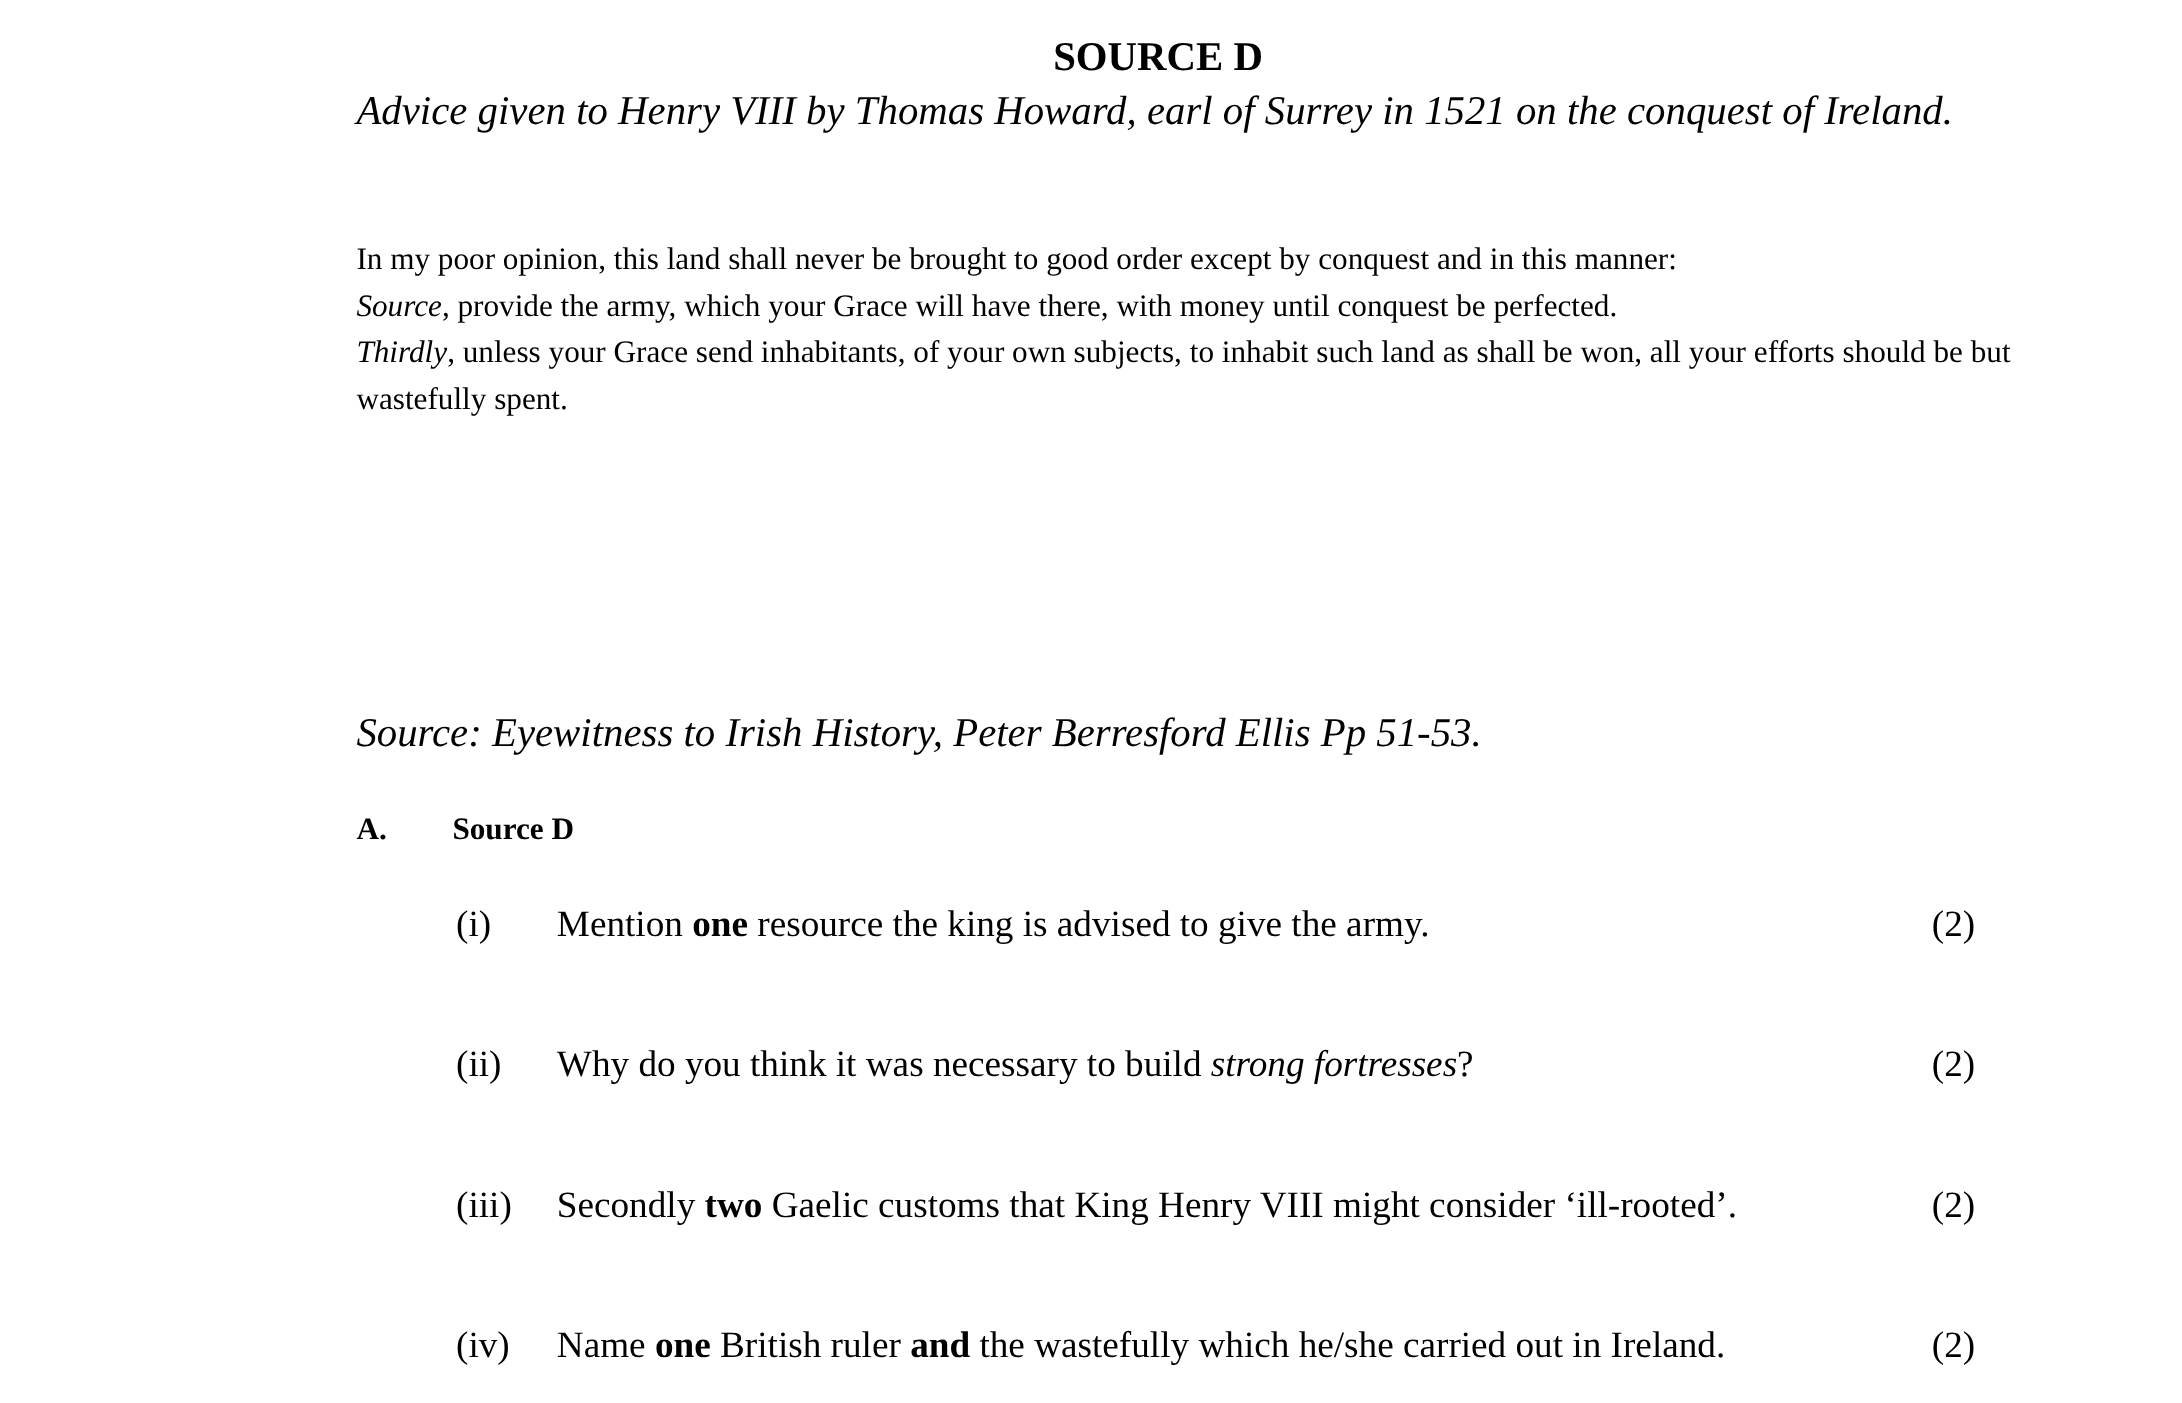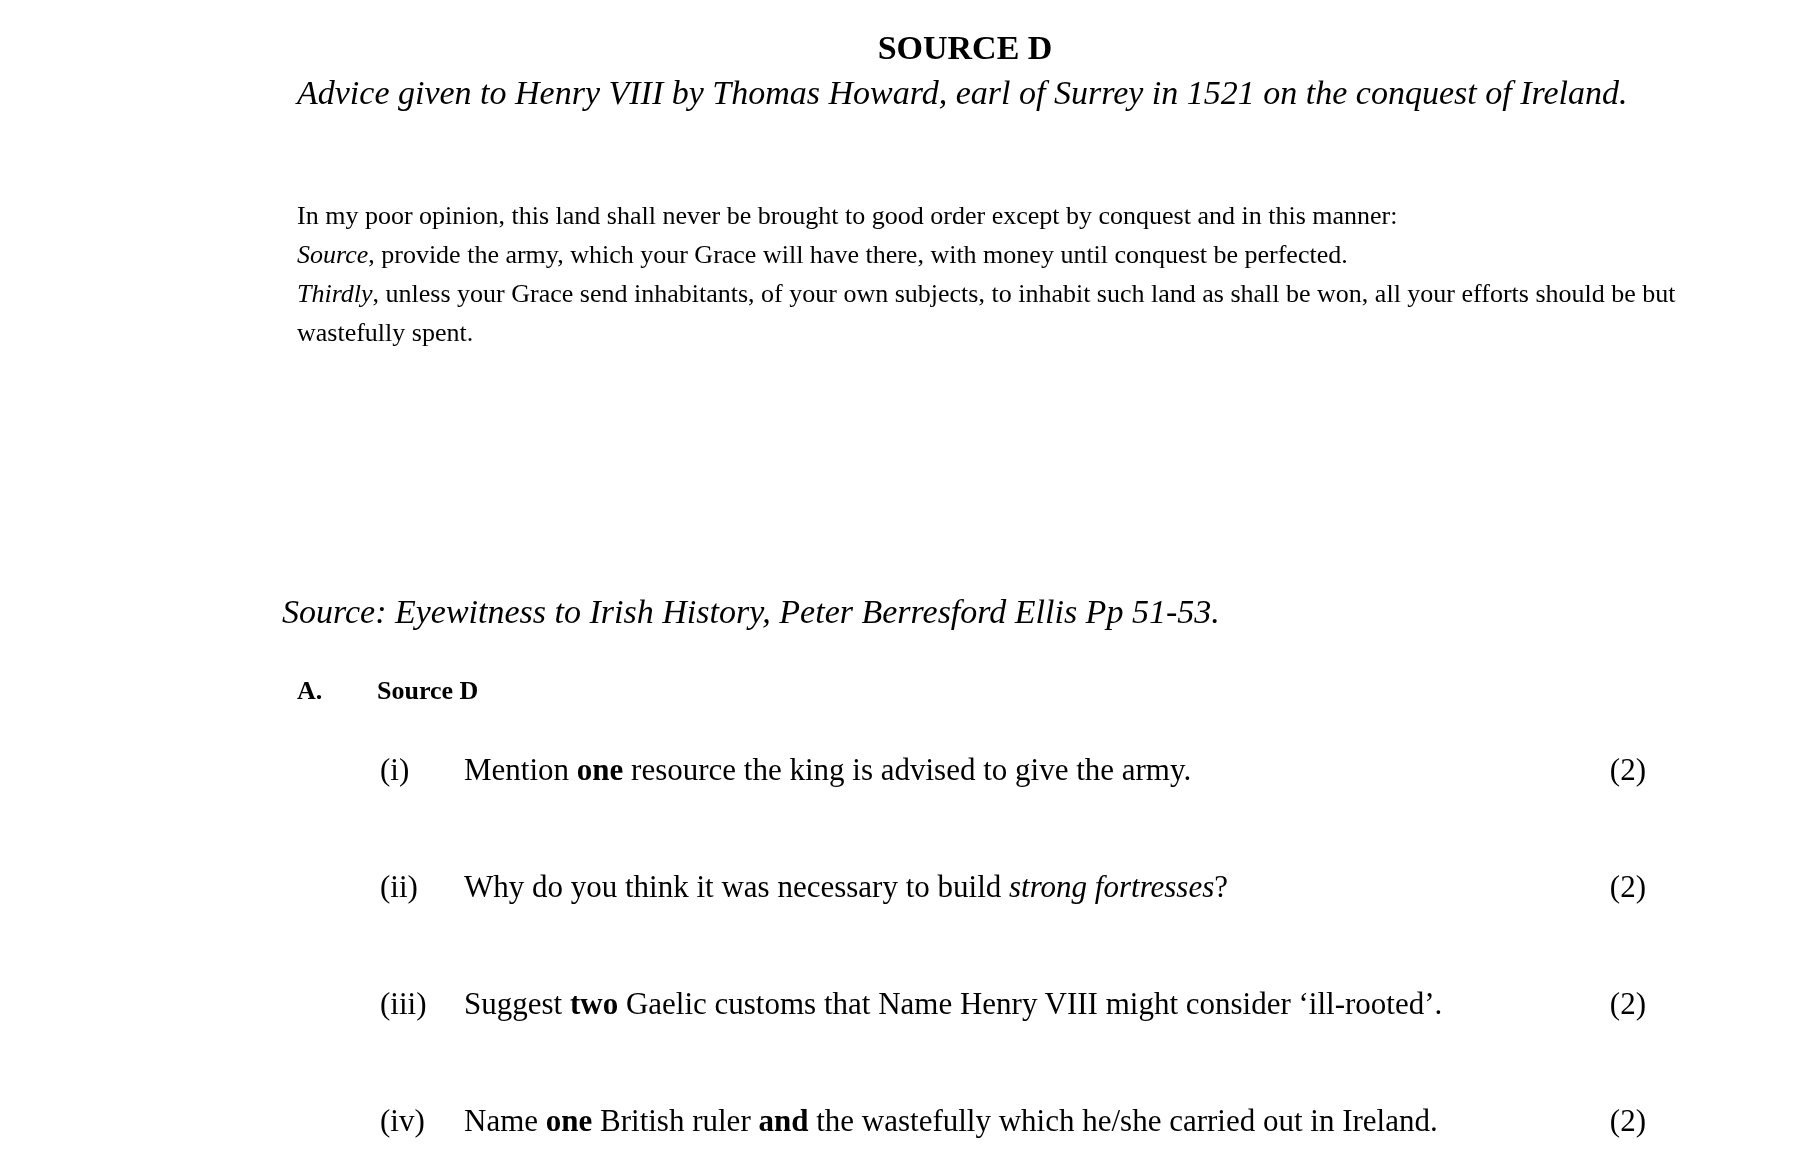--- a/index.html
+++ b/index.html
@@ -6,21 +6,21 @@
   body { width: 1818px; height: 1169px; position: relative; overflow: hidden;
          font-family: "Liberation Serif", "DejaVu Serif", serif; color: #000; }
   .title { position: absolute; left: 0; width: 1930px; top: 28px; text-align: center;
            font-weight: bold; font-size: 34px; line-height: 40px; }
   .caption { position: absolute; left: 297px; top: 71px; width: 1360px;
              font-style: italic; font-size: 34px; line-height: 43px; }
   .body { position: absolute; left: 297px; top: 196px; width: 1380px;
           font-size: 26px; line-height: 39px; }
   .body p { margin: 0; }
   .body i { font-style: italic; }
-  .source { position: absolute; left: 282px; top: 591px; font-style: italic;
+  .source { position: absolute; left: 297px; top: 591px; font-style: italic;
             font-size: 34px; line-height: 42px; white-space: nowrap; }
   .section { position: absolute; left: 297px; top: 671px; font-weight: bold;
              font-size: 26px; line-height: 40px; }
   .section .letter { display: inline-block; width: 80px; }
   .q { position: absolute; left: 380px; width: 1266px; font-size: 31px; line-height: 40px; }
   .q .num { position: absolute; left: 0; }
   .q .text { position: absolute; left: 84px; white-space: nowrap; }
   .q .marks { position: absolute; right: 0; }
   .q b { font-weight: bold; }
   .q i { font-style: italic; }
@@ -51,21 +51,21 @@
 </div>
 
 <div class="q" style="top:867px">
   <span class="num">(ii)</span>
   <span class="text"><span>Why do you think it was necessary to build </span><i>strong fortresses</i><span>?</span></span>
   <span class="marks">(2)</span>
 </div>
 
 <div class="q" style="top:984px">
   <span class="num">(iii)</span>
-  <span class="text"><span>Suggest </span><b>two</b><span> Gaelic customs that Name Henry VIII might consider ‘ill-rooted’.</span></span>
+  <span class="text"><span>Secondly </span><b>two</b><span> Gaelic customs that King Henry VIII might consider ‘ill-rooted’.</span></span>
   <span class="marks">(2)</span>
 </div>
 
 <div class="q" style="top:1101px">
   <span class="num">(iv)</span>
   <span class="text"><span>Name </span><b>one</b><span> British ruler </span><b>and</b><span> the wastefully which he/she carried out in Ireland.</span></span>
   <span class="marks">(2)</span>
 </div>
 
 </body></html>

